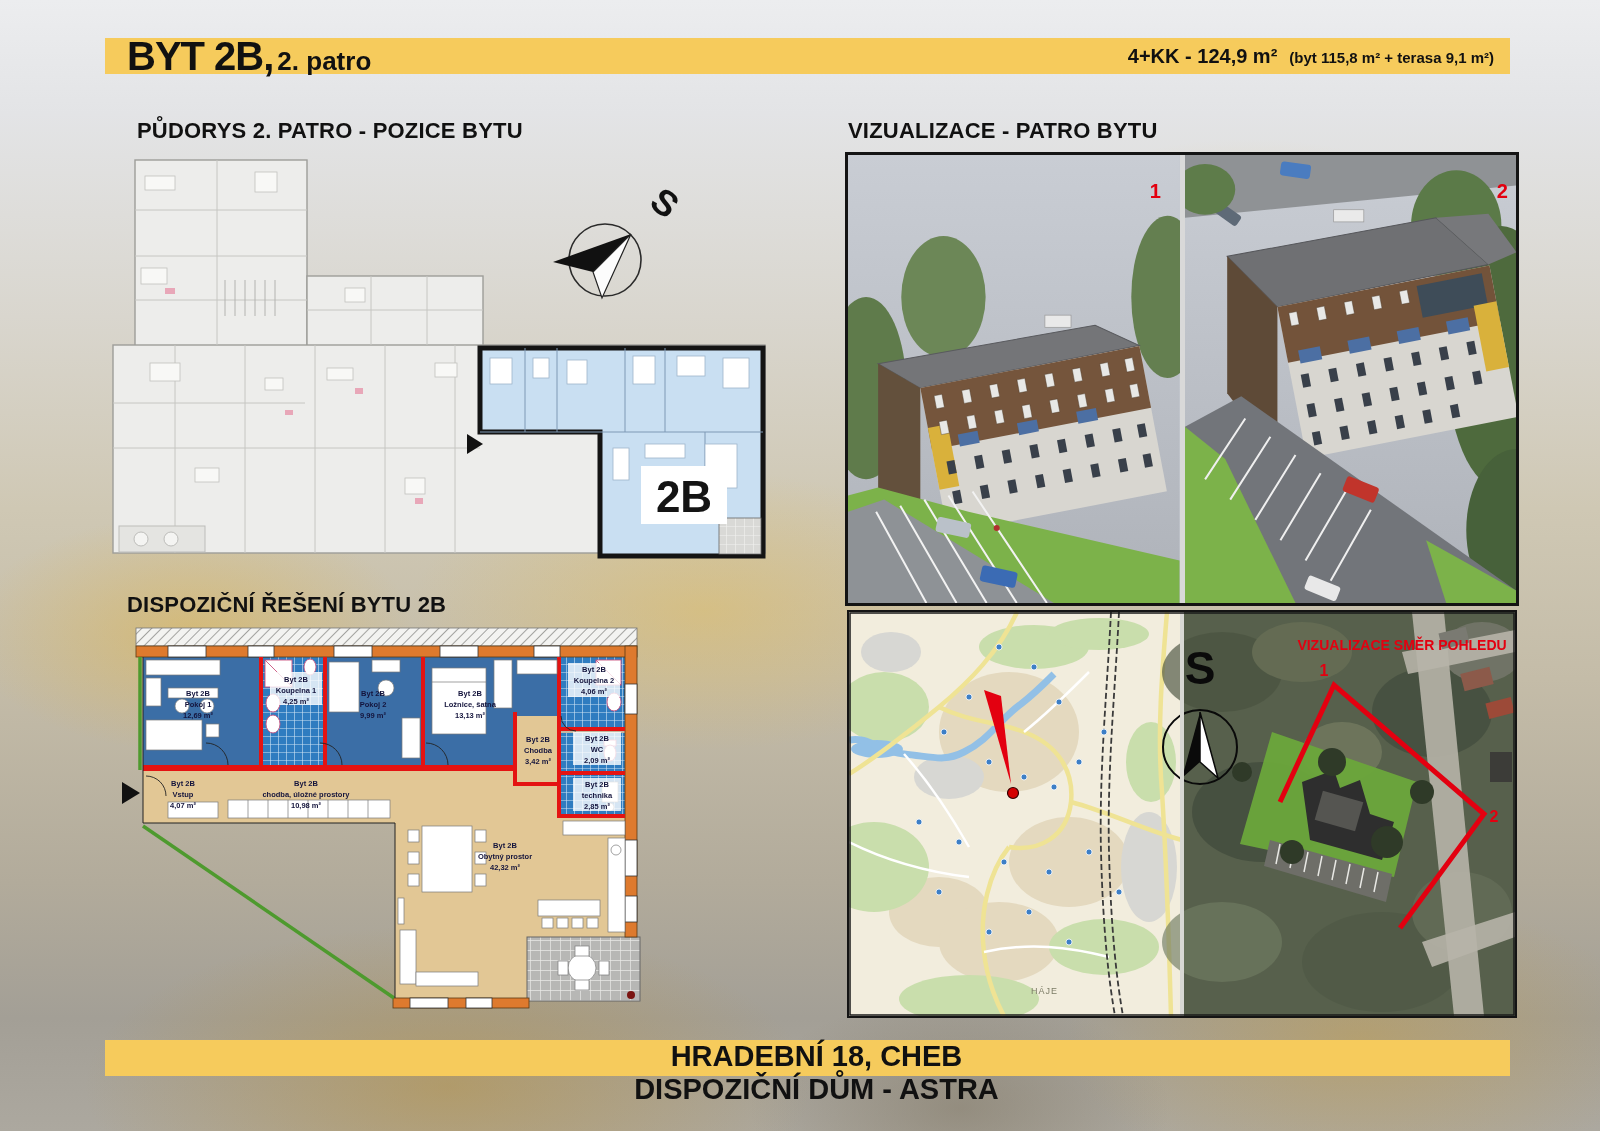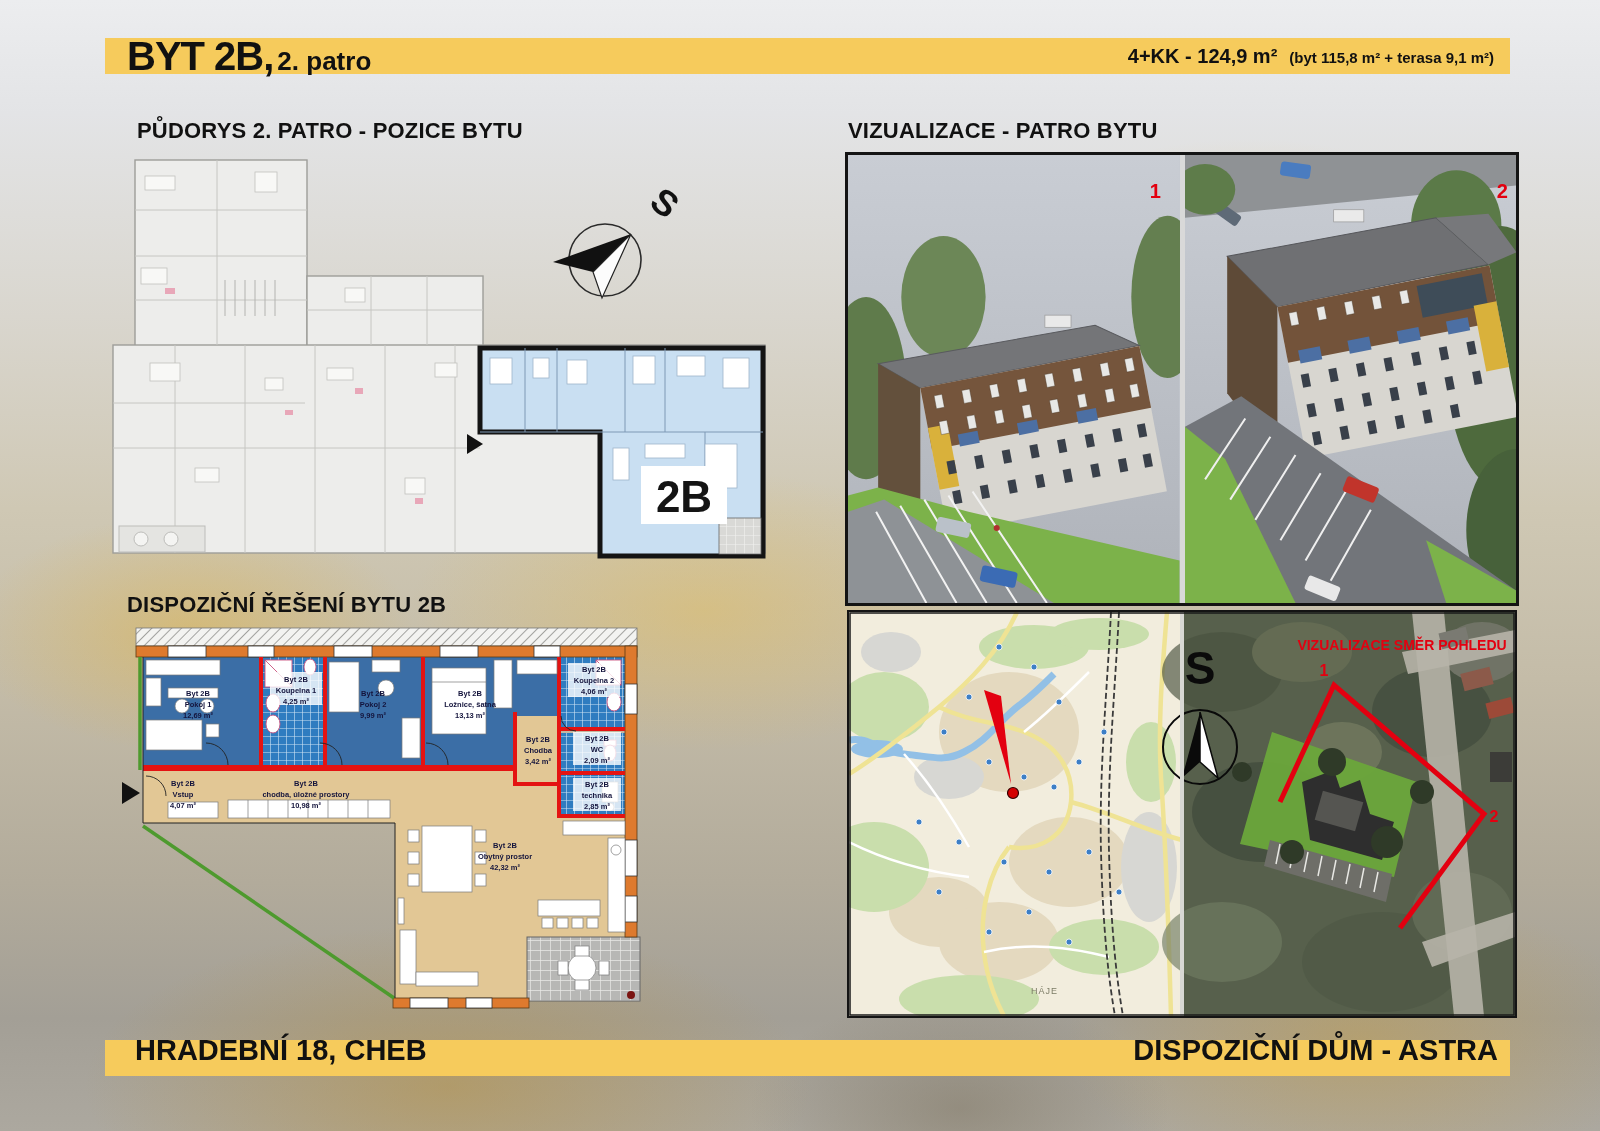--- a/index.html
+++ b/index.html
@@ -9,21 +9,21 @@
       radial-gradient(ellipse 320px 170px at 12% 56%, rgba(224,180,70,.50), transparent 70%),
       radial-gradient(ellipse 420px 200px at 44% 54%, rgba(228,188,84,.45), transparent 70%),
       radial-gradient(ellipse 360px 190px at 78% 24%, rgba(226,186,80,.30), transparent 70%),
       radial-gradient(ellipse 520px 230px at 28% 96%, rgba(185,145,58,.50), transparent 70%),
       radial-gradient(ellipse 420px 210px at 85% 92%, rgba(198,158,66,.45), transparent 70%),
       radial-gradient(ellipse 300px 160px at 60% 98%, rgba(120,110,90,.45), transparent 70%),
       linear-gradient(180deg,#ECEDEF 0%,#E3E4E6 10%,#D9D6CE 28%,#CFC8B4 45%,#C4BCA8 60%,#B2AB9B 78%,#A39F96 90%,#ACA89F 100%);}
   .bar{position:absolute;left:105px;width:1405px;height:36px;background:#F6CB5C;
     display:flex;align-items:center;justify-content:space-between;box-sizing:border-box;}
   .bar.header{top:38px;padding:0 16px 0 22px;}
-  .bar.footer{top:1040px;padding:0 12px 16px 30px;}
+  .bar.footer{top:1040px;padding:0 12px 16px 30px;flex-direction:column;}
   .bl,.br{display:flex;align-items:baseline;}
   .title-main{font-size:40px;font-weight:800;letter-spacing:-1px;}
   .title-sub{font-size:26px;font-weight:800;margin-left:4px;}
   .spec-main{font-size:20px;font-weight:800;}
   .spec-detail{font-size:15px;font-weight:800;margin-left:12px;}
   .foot-text{font-size:29px;font-weight:800;}
   .sec-title{position:absolute;font-size:22px;font-weight:800;letter-spacing:.2px;}
   #t-pudorys{left:127px;top:118px;margin-left:10px;}
   #t-viz{left:848px;top:118px;}
   #t-dispo{left:127px;top:576px;margin-top:16px;}

